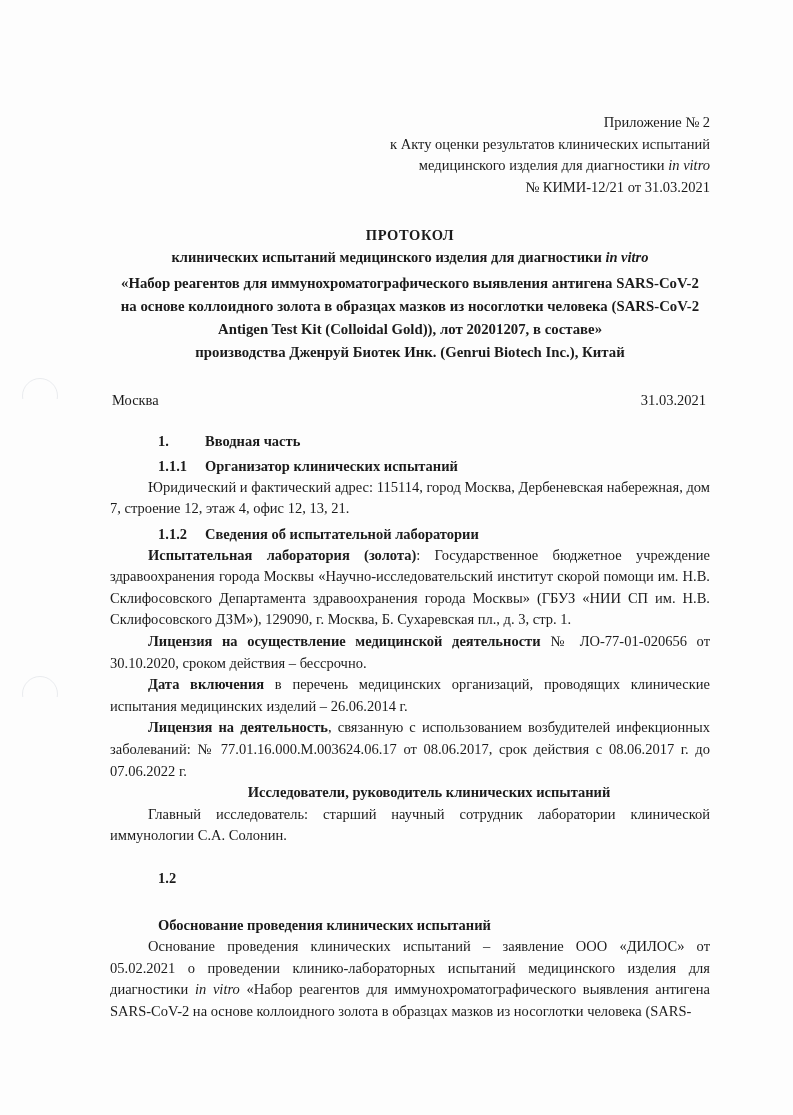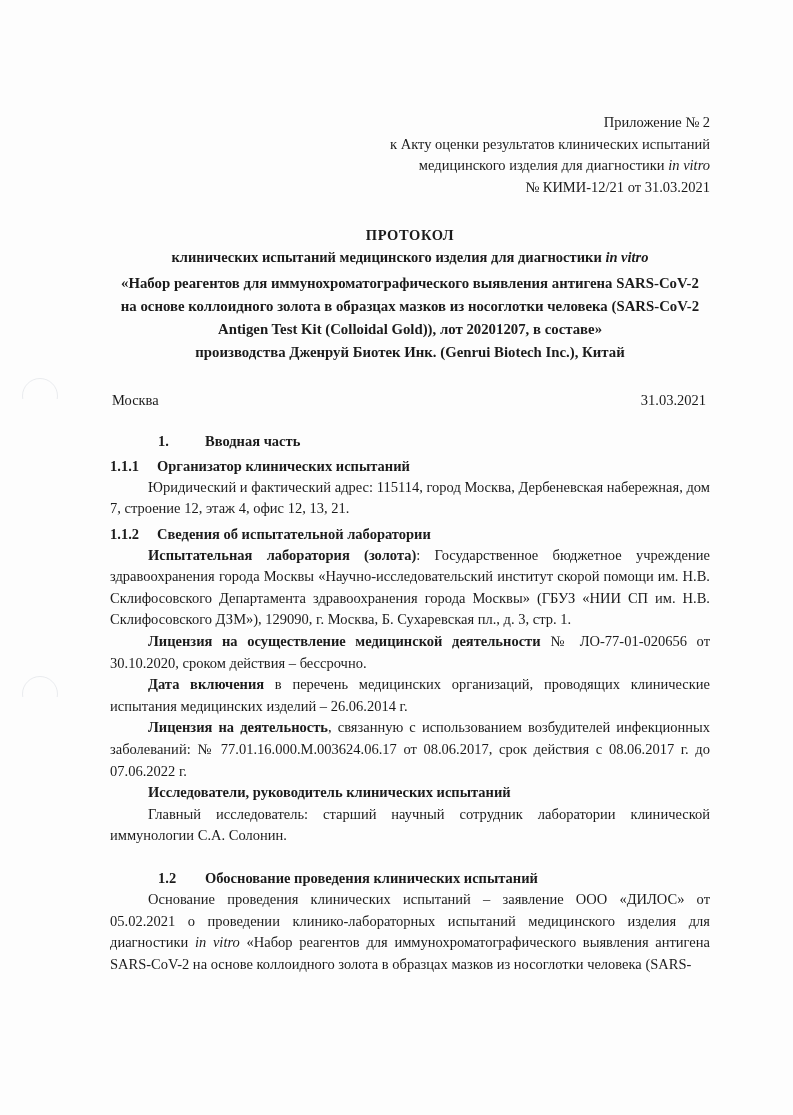--- a/index.html
+++ b/index.html
@@ -100,22 +100,22 @@
     font-weight: bold;
     font-size: 14.5px;
     line-height: 21px;
   }
   .heading .num {
     width: 47px;
     flex: 0 0 47px;
   }
   .heading.h1 { margin-top: 22px; margin-left: 48px; }
   .heading.h2 { margin-top: 22px; margin-left: 48px; }
-  .heading.h3 { margin-top: 4px; }
-  .heading.h2.tight { margin-top: 21px; }
+  .heading.h3 { margin-top: 4px; margin-left: 48px; }
+  .heading.h2.tight { margin-top: 21px; flex-direction: column; }
 
   
   p.body {
     margin: 0;
     text-align: justify;
     text-indent: 38px;
     font-size: 14.5px;
     line-height: 21.6px;
     hyphens: none;
   }
@@ -123,20 +123,21 @@
   p.body + p.body { margin-top: 0; }
   .inline-head {
     font-weight: bold;
   }
   .plain-head {
     margin: 0;
     text-indent: 38px;
     font-size: 14.5px;
     line-height: 21.6px;
     font-weight: bold;
+    text-align: center;
   }
 </style>
 </head>
 <body>
 
 <div class="page">
 
   <div class="scan-arc a1"></div>
   <div class="scan-arc a2"></div>
 

